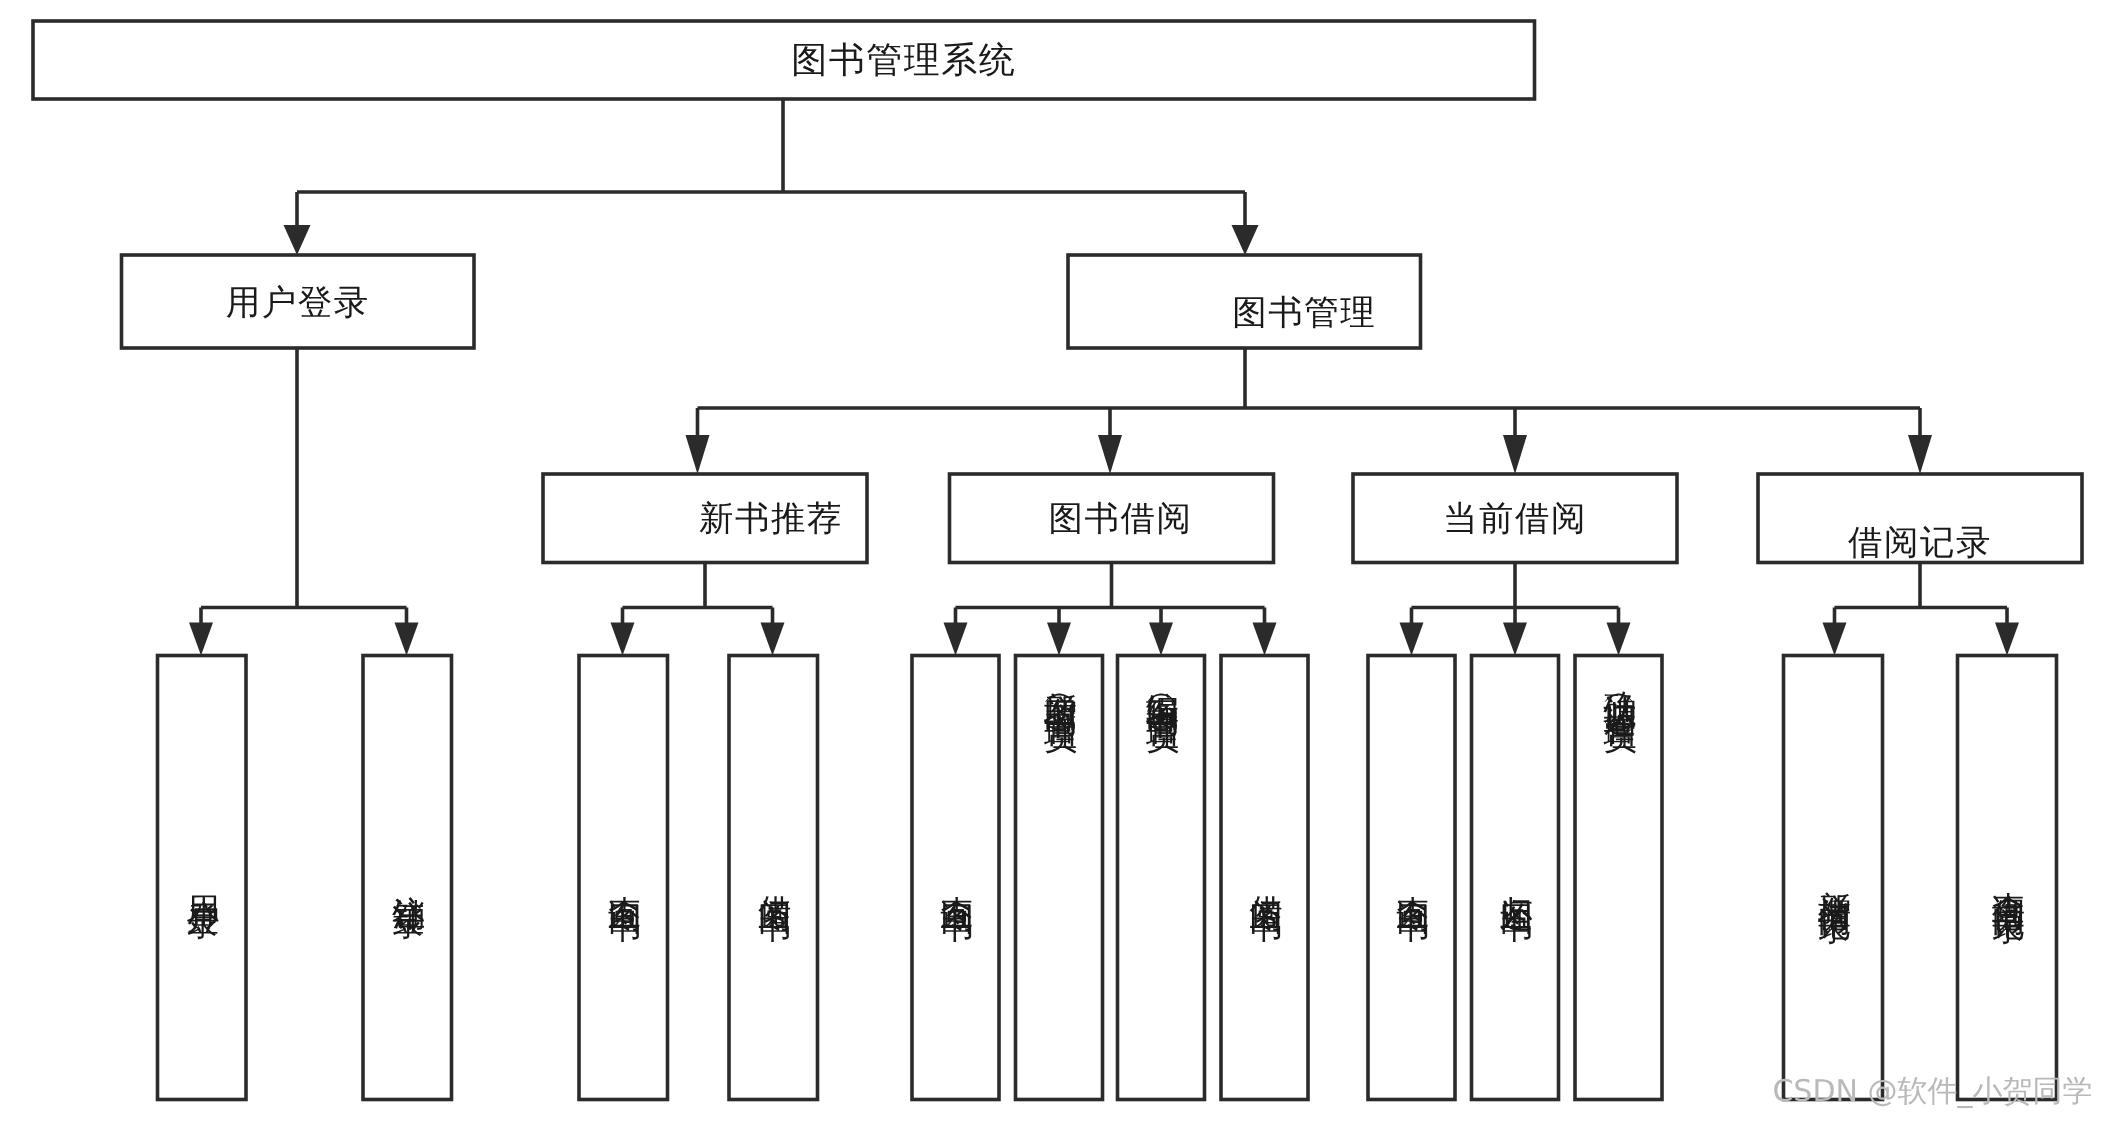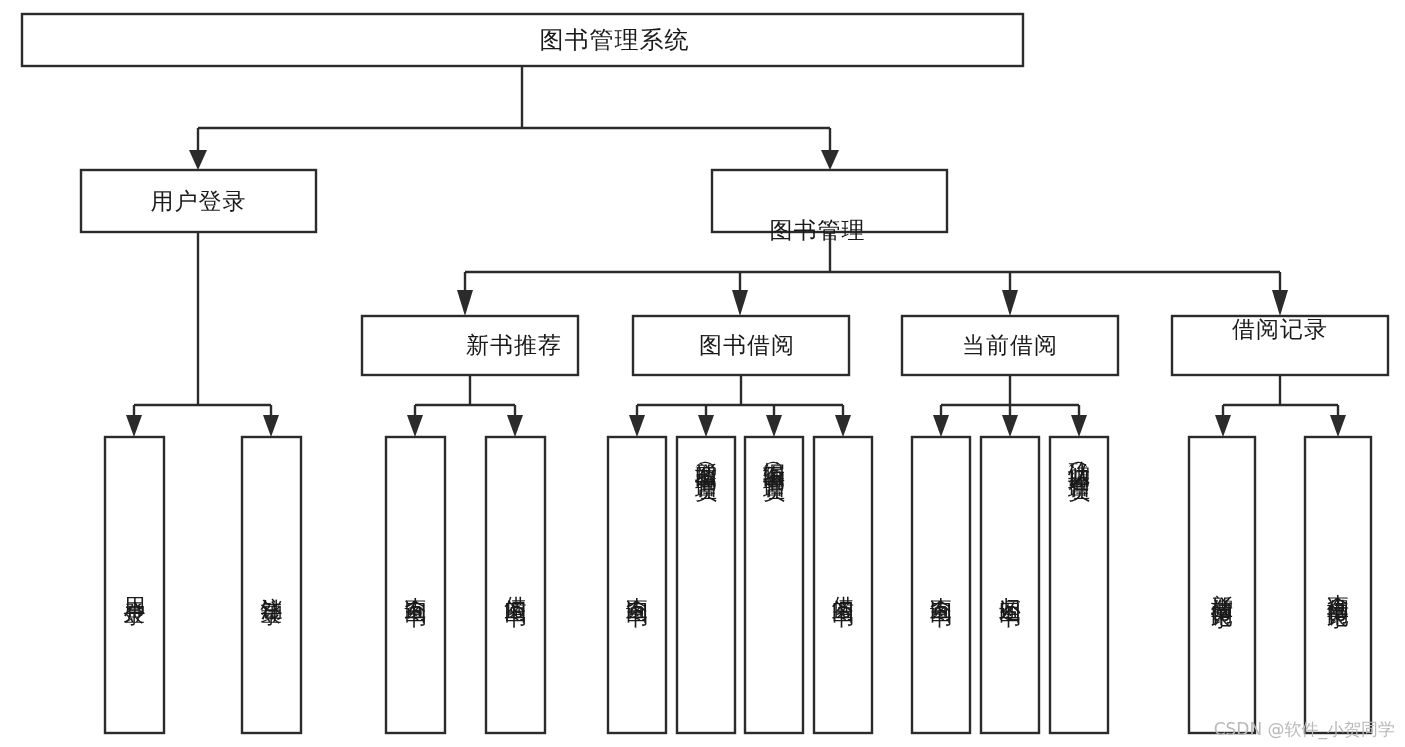--- a/index.html
+++ b/index.html
@@ -77,21 +77,21 @@
     letter-spacing: 1px;
   }
   .title-text {
     font-size: 24px;
   }
   #watermark {
     position: absolute;
     right: 10px;
     bottom: 6px;
     font-family: "DejaVu Sans", "Liberation Sans", sans-serif;
-    font-size: 17px;
+    font-size: 20px;
     color: #b9b9b9;
     white-space: nowrap;
     pointer-events: none;
   }
 </style>
 </head>
 <body>
 
 <div id="diagram-root">
 
@@ -179,45 +179,45 @@
 
     <rect class="node-rect" x="912" y="437" width="58" height="296"></rect>
     <rect class="node-rect" x="981" y="437" width="58" height="296"></rect>
     <rect class="node-rect" x="1050" y="437" width="58" height="296"></rect>
 
     <rect class="node-rect" x="1189" y="437" width="66" height="296"></rect>
     <rect class="node-rect" x="1305" y="437" width="66" height="296"></rect>
 
   </svg>
 
-  <div class="hlabel-wrap" style="left:22px; top:14px; width:1161px; height:52px;padding-left:12px;">
+  <div class="hlabel-wrap" style="left:22px; top:14px; width:1161px; height:52px;">
     <span class="hlabel-text title-text">图书管理系统</span>
   </div>
 
   <div class="hlabel-wrap" style="left:81px; top:170px; width:235px; height:62px;">
     <span class="hlabel-text">用户登录</span>
   </div>
 
-  <div class="hlabel-wrap" style="left:700px; top:170px; width:235px; height:76px;align-items:flex-end;">
+  <div class="hlabel-wrap" style="left:752px; top:170px; width:235px; height:76px;">
     <span class="hlabel-text">图书管理</span>
   </div>
 
   <div class="hlabel-wrap" style="left:362px; top:316px; width:216px; height:59px;margin-left:44px;">
     <span class="hlabel-text">新书推荐</span>
   </div>
 
   <div class="hlabel-wrap" style="left:633px; top:316px; width:228px; height:59px;">
     <span class="hlabel-text">图书借阅</span>
   </div>
 
   <div class="hlabel-wrap" style="left:902px; top:316px; width:216px; height:59px;">
     <span class="hlabel-text">当前借阅</span>
   </div>
 
-  <div class="hlabel-wrap" style="left:1172px; top:300px; width:216px; height:59px;">
+  <div class="hlabel-wrap" style="left:1172px; top:332px; width:216px; height:59px;">
     <span class="hlabel-text">借阅记录</span>
   </div>
 
   <div class="vlabel-wrap" style="left:105px; top:437px; width:59px; height:296px; align-items:center;">
     <span class="vlabel-text">用户登录</span>
   </div>
 
   <div class="vlabel-wrap" style="left:242px; top:437px; width:59px; height:296px; align-items:center;">
     <span class="vlabel-text">注销登录</span>
   </div>

